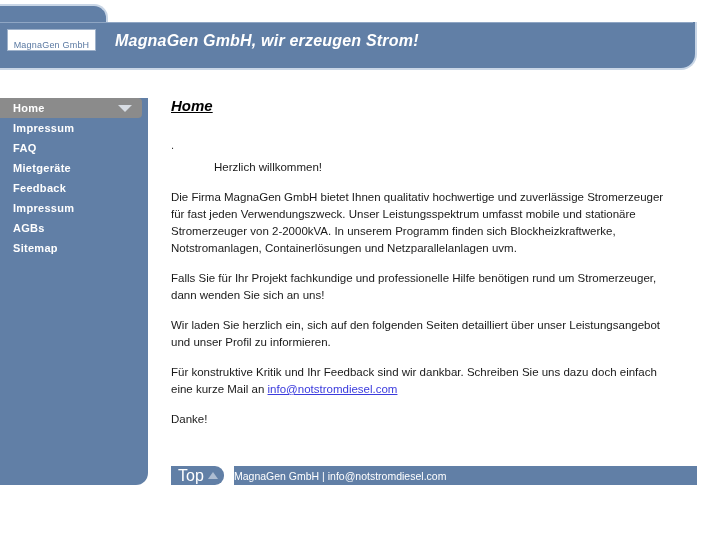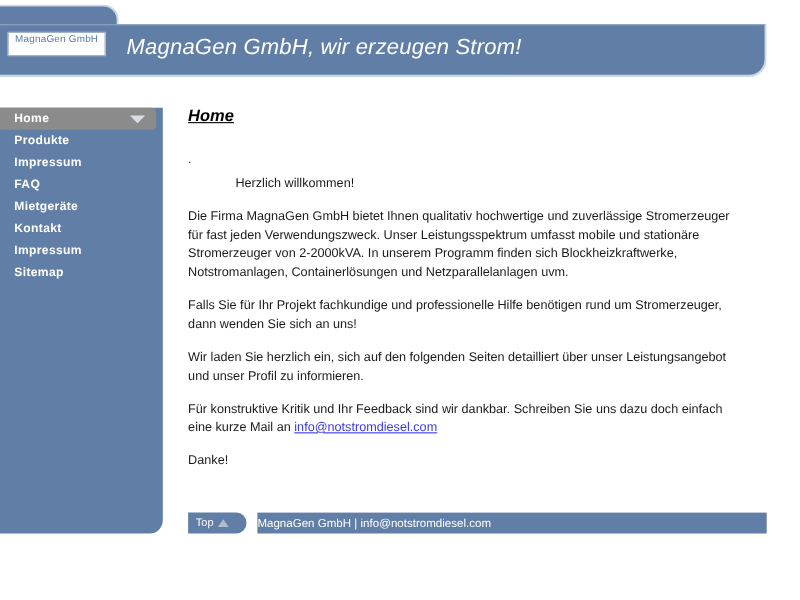--- a/index.html
+++ b/index.html
@@ -60,35 +60,35 @@
   .logo-box {
     position: absolute;
     left: 7px;
     top: 29px;
     width: 89px;
     height: 22px;
     background: #ffffff;
     border: 1px solid #9fb2cb;
     box-sizing: border-box;
     display: flex;
-    align-items: flex-start;
+    align-items: flex-end;
     justify-content: center;
   }
   .logo-text {
     font-size: 9px;
     color: #5a79a2;
     letter-spacing: 0.2px;
     white-space: nowrap;
   }
   .header-title {
     position: absolute;
     left: 115px;
     top: 32px;
-    font-size: 20px;
-    font-weight: normal;
+    font-size: 16px;
+    font-weight: bold;
     font-style: italic;
     color: #ffffff;
     white-space: nowrap;
     letter-spacing: 0.2px;
   }
 
   
   #sidebar {
     position: absolute;
     left: 0;
@@ -191,21 +191,21 @@
     height: 19px;
     background: #617fa6;
     border-top-right-radius: 9px;
     border-bottom-right-radius: 9px;
     box-sizing: border-box;
     display: flex;
     align-items: center;
     padding-left: 7px;
   }
   .top-label {
-    font-size: 10px;
+    font-size: 16px;
     color: #ffffff;
     margin-right: 4px;
   }
   .top-arrow {
     width: 0;
     height: 0;
     border-left: 5px solid transparent;
     border-right: 5px solid transparent;
     border-bottom: 7px solid #aebdd2;
   }
@@ -240,36 +240,36 @@
   <div class="header-title">MagnaGen GmbH, wir erzeugen Strom!</div>
 </div>
 
 <div id="sidebar">
   <ul class="nav-list">
     <li class="nav-item active">
       <span>Home</span>
       <span class="nav-arrow"></span>
     </li>
     <li class="nav-item">
-      <span>Produkte</span>
-    </li>
-    <li class="nav-item">
       <span>Impressum</span>
     </li>
     <li class="nav-item">
       <span>FAQ</span>
     </li>
     <li class="nav-item">
       <span>Mietgeräte</span>
     </li>
     <li class="nav-item">
-      <span>Kontakt</span>
+      <span>Feedback</span>
     </li>
     <li class="nav-item">
       <span>Impressum</span>
+    </li>
+    <li class="nav-item">
+      <span>AGBs</span>
     </li>
     <li class="nav-item">
       <span>Sitemap</span>
     </li>
   </ul>
 </div>
 
 <div id="content">
   <h1 class="page-title">Home</h1>
   <p class="tiny-dot">.</p>

